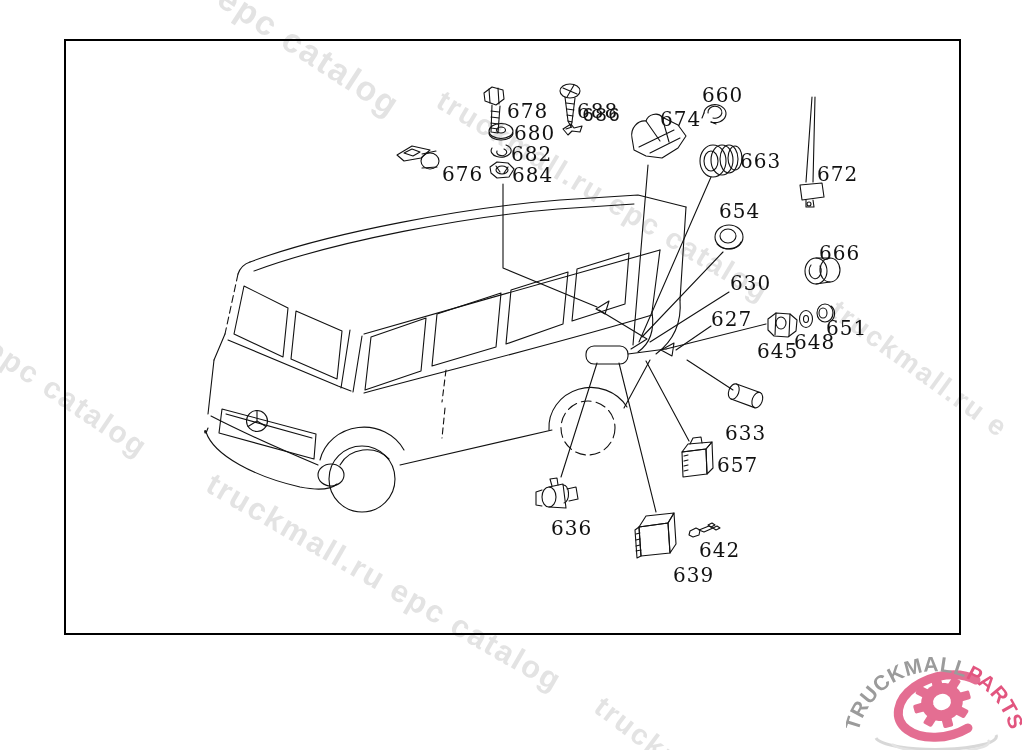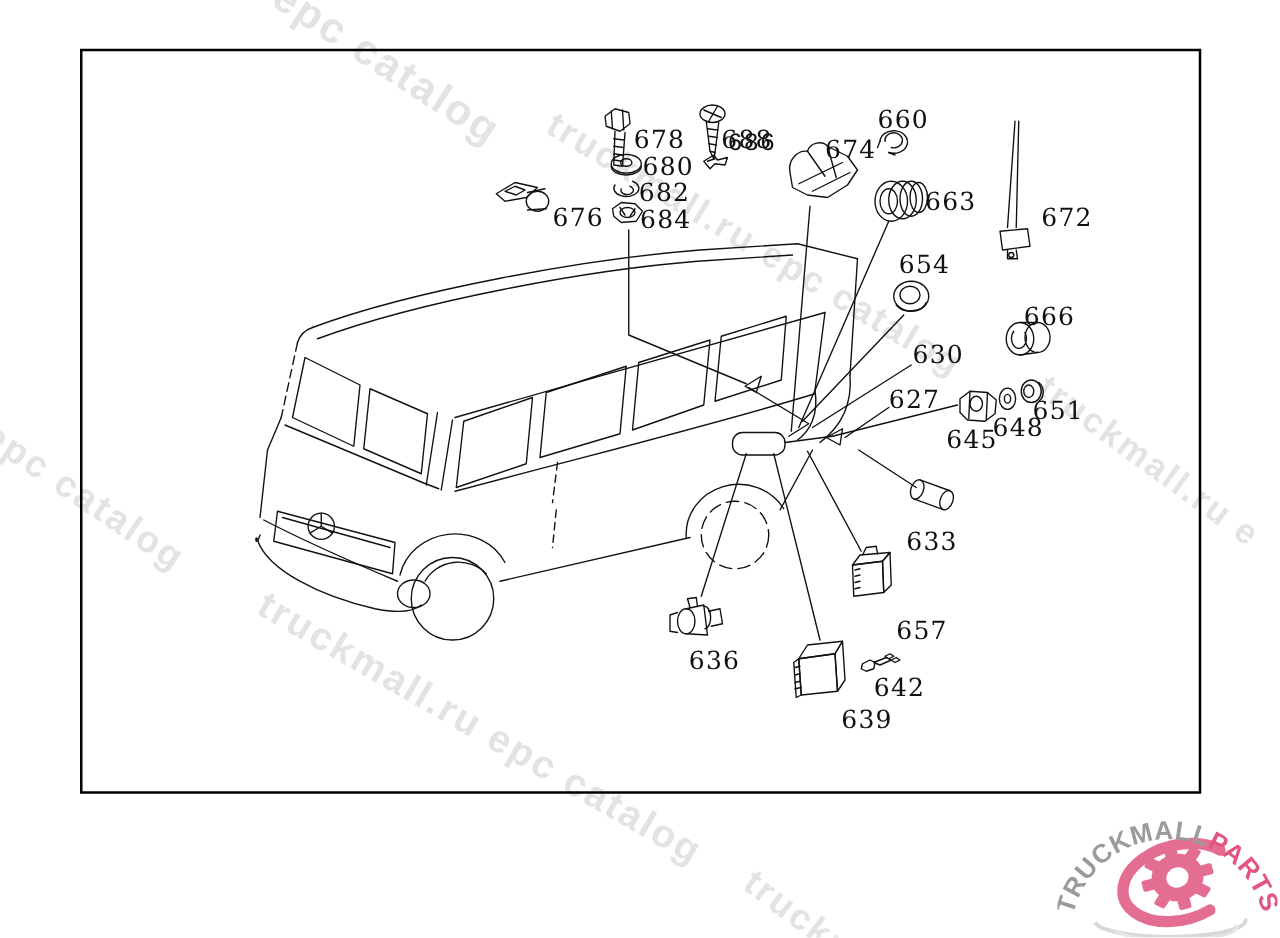--- a/index.html
+++ b/index.html
@@ -271,30 +271,30 @@
     <div class="part-label" style="left: 406px; top: 162px; margin-left: 36px;">676</div>
     <div class="part-label" style="left: 507px; top: 99px;">678</div>
     <div class="part-label" style="left: 577px; top: 99px;">688</div>
     <div class="part-label" style="left: 514px; top: 121px;">680</div>
     <div class="part-label" style="left: 582px; top: 104px; font-family: Liberation Mono, monospace;">686</div>
     <div class="part-label" style="left: 511px; top: 142px;">682</div>
     <div class="part-label" style="left: 512px; top: 163px;">684</div>
     <div class="part-label" style="left: 660px; top: 107px;">674</div>
     <div class="part-label" style="left: 702px; top: 83px;">660</div>
     <div class="part-label" style="left: 740px; top: 149px;">663</div>
-    <div class="part-label" style="left: 817px; top: 162px; margin-left: 16px;">672</div>
+    <div class="part-label" style="left: 817px; top: 162px;">672</div>
     <div class="part-label" style="left: 719px; top: 199px;">654</div>
     <div class="part-label" style="left: 819px; top: 241px;">666</div>
     <div class="part-label" style="left: 730px; top: 271px;">630</div>
     <div class="part-label" style="left: 711px; top: 307px;">627</div>
     <div class="part-label" style="left: 757px; top: 339px;">645</div>
     <div class="part-label" style="left: 794px; top: 330px;">648</div>
     <div class="part-label" style="left: 826px; top: 316px;">651</div>
     <div class="part-label" style="left: 725px; top: 409px; margin-top: 12px;">633</div>
-    <div class="part-label" style="left: 717px; top: 492px;">657</div>
+    <div class="part-label" style="left: 717px; top: 453px;">657</div>
     <div class="part-label" style="left: 551px; top: 516px;">636</div>
     <div class="part-label" style="left: 649px; top: 563px; margin-left: 24px;">639</div>
     <div class="part-label" style="left: 699px; top: 538px;">642</div>
   </div>
 
 <svg id="logo" viewBox="0 0 176 110">
   <defs>
     <path id="logoArc" d="M 12,94 A 78,78 0 0 1 164,90"></path>
   </defs>
 

